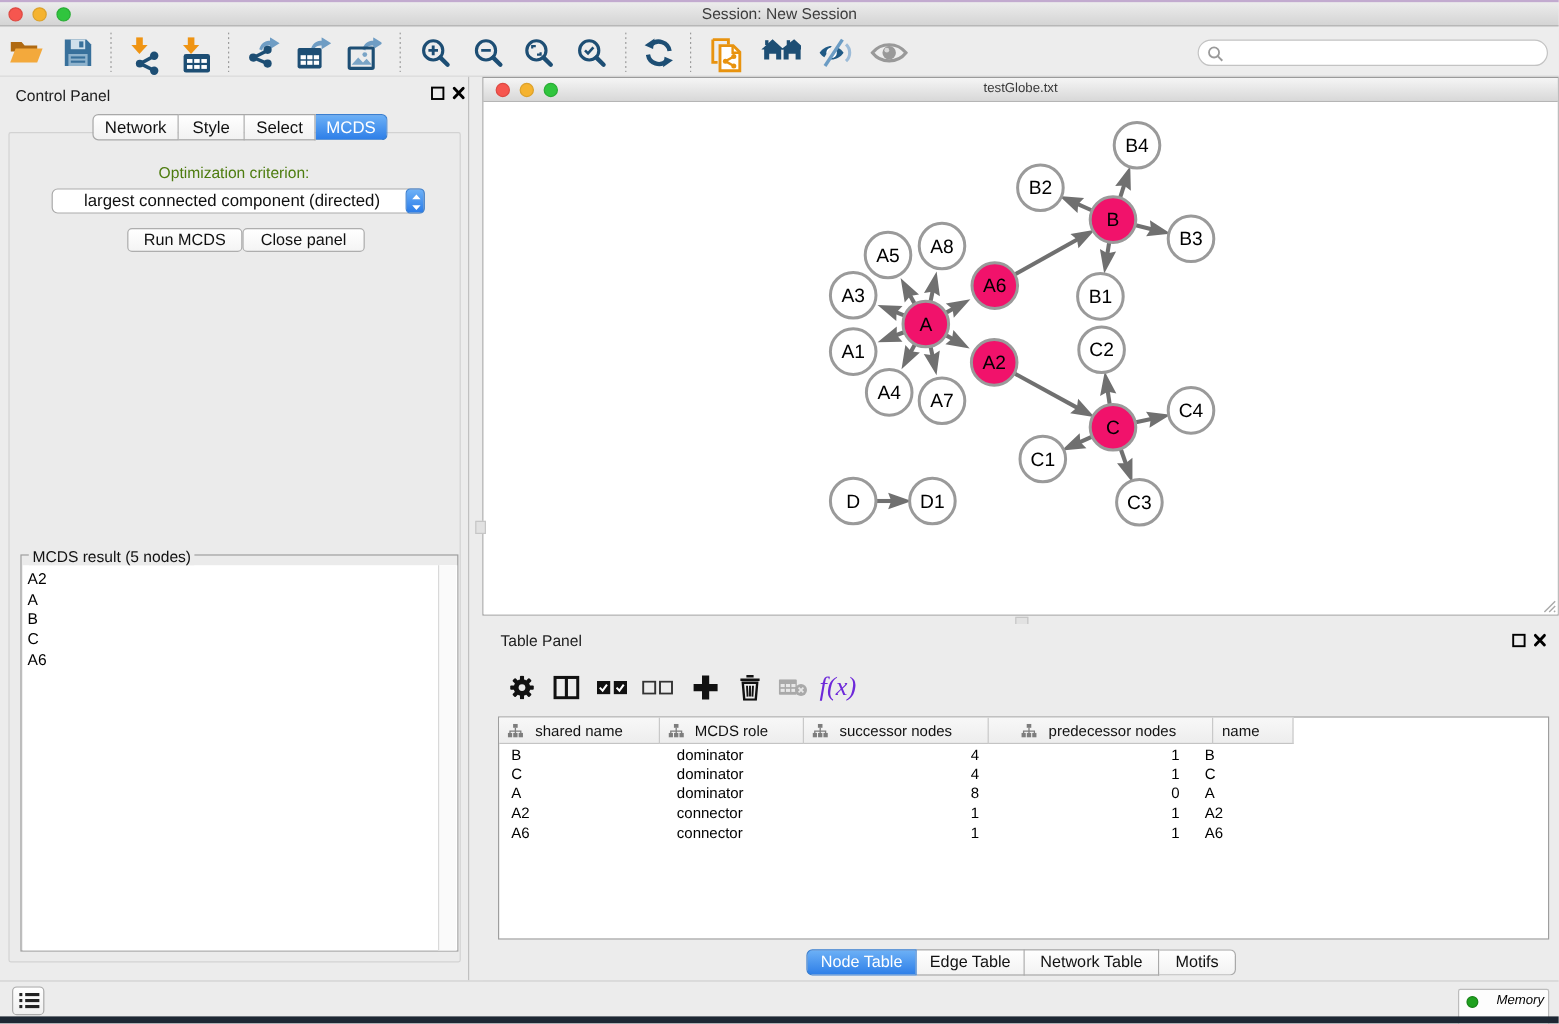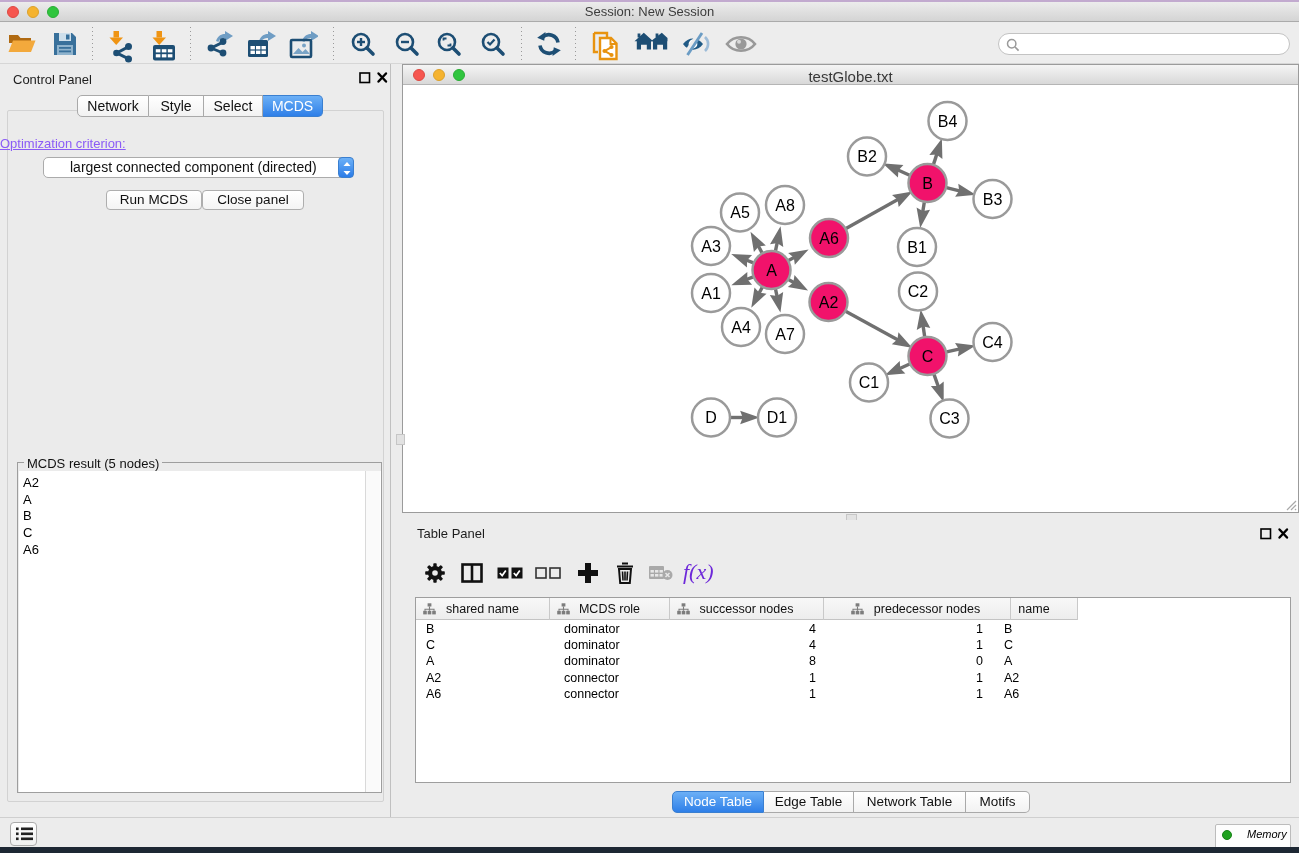--- a/index.html
+++ b/index.html
@@ -35,22 +35,22 @@
 .wicons { position:absolute; top:7px; }
 #cpinner { position:absolute; left:7px; top:46px; width:377px; height:692px;
   background:#ebebeb; border:1px solid #d2d2d2; border-radius:2px; }
 .seg { position:absolute; display:flex; height:22px; }
 .seg .s { background:linear-gradient(#ffffff,#f2f2f2); border:1px solid #a9a9a9;
   border-left:none; font-size:14px; color:#111; text-align:center; line-height:20px; }
 .seg .s.first { border-left:1px solid #a9a9a9; border-radius:5px 0 0 5px; }
 .seg .s.last { border-radius:0 5px 5px 0; }
 .seg .s.sel { background:linear-gradient(#6cb0f6,#2e7fe8); color:#fff; border-color:#3a7fd0; }
 #cptabs { left:77px; top:31px; }
-#optlabel { position:absolute; left:0; width:100%; top:72px; text-align:left;
-  font-size:13px; color:#8b5cf6;text-decoration:underline; }
+#optlabel { position:absolute; left:0; width:100%; top:72px; text-align:center;
+  font-size:13px; color:#4d7c0f; }
 #combo { position:absolute; left:43px; top:93px; width:311px; height:21px;
   background:#fff; border:1px solid #ababab; border-radius:5px;
   font-size:14px; color:#111; line-height:19px; padding-left:26px; }
 #combo .step { position:absolute; right:-1px; top:-1px; width:16px; height:21px;
   border-radius:4px; background:linear-gradient(#6db1f7,#2b7ce8);
   border:1px solid #3a7fd0; }
 .btn { position:absolute; height:20px; background:linear-gradient(#ffffff,#f4f4f4);
   border:1px solid #aeaeae; border-radius:4px; font-size:13.5px; color:#111;
   text-align:center; line-height:18px; }
 #fieldset { position:absolute; left:17px; top:398px; width:365px; height:331px;
@@ -61,21 +61,21 @@
   background:#fff; font-size:13px; color:#000; line-height:16.7px; padding:4px 0 0 4px; }
 #mscroll { position:absolute; right:1px; top:8px; width:15px; height:321px;
   background:#fafafa; border-left:1px solid #d9d9d9; }
 
 
 #netwin { left:402px; top:64px; width:897px; height:449px;
   border:1px solid #9b9b9b; background:#fff; }
 #nettitle { position:absolute; left:0; top:0; width:100%; height:20px;
   background:linear-gradient(#f5f5f5,#d8d8d8); border-bottom:1px solid #b5b5b5; }
 #nettitle .title { position:absolute; left:0; right:0; top:3px; text-align:center;
-  font-size:15px; color:#383838; }
+  font-size:11px; color:#383838; }
 #nettitle .r { left:10px; background:#f6564f; border:1px solid #dd4a43; top:4px; }
 #nettitle .y { left:30px; background:#f5b32f; border:1px solid #dca12b; top:4px; }
 #nettitle .g { left:50px; background:#30c53e; border:1px solid #2aad36; top:4px; }
 #canvas { position:absolute; left:0; top:20px; width:895px; height:427px; background:#fff; overflow:hidden; }
 #canvas svg.graph { display:block; margin-top:-1px; }
 .grip { position:absolute; right:1px; bottom:1px; width:12px; height:12px; }
 
 
 #vhandle { left:396px; top:434px; width:9px; height:11px; background:#e2e2e2;
   border:1px solid #c6c6c6; }

